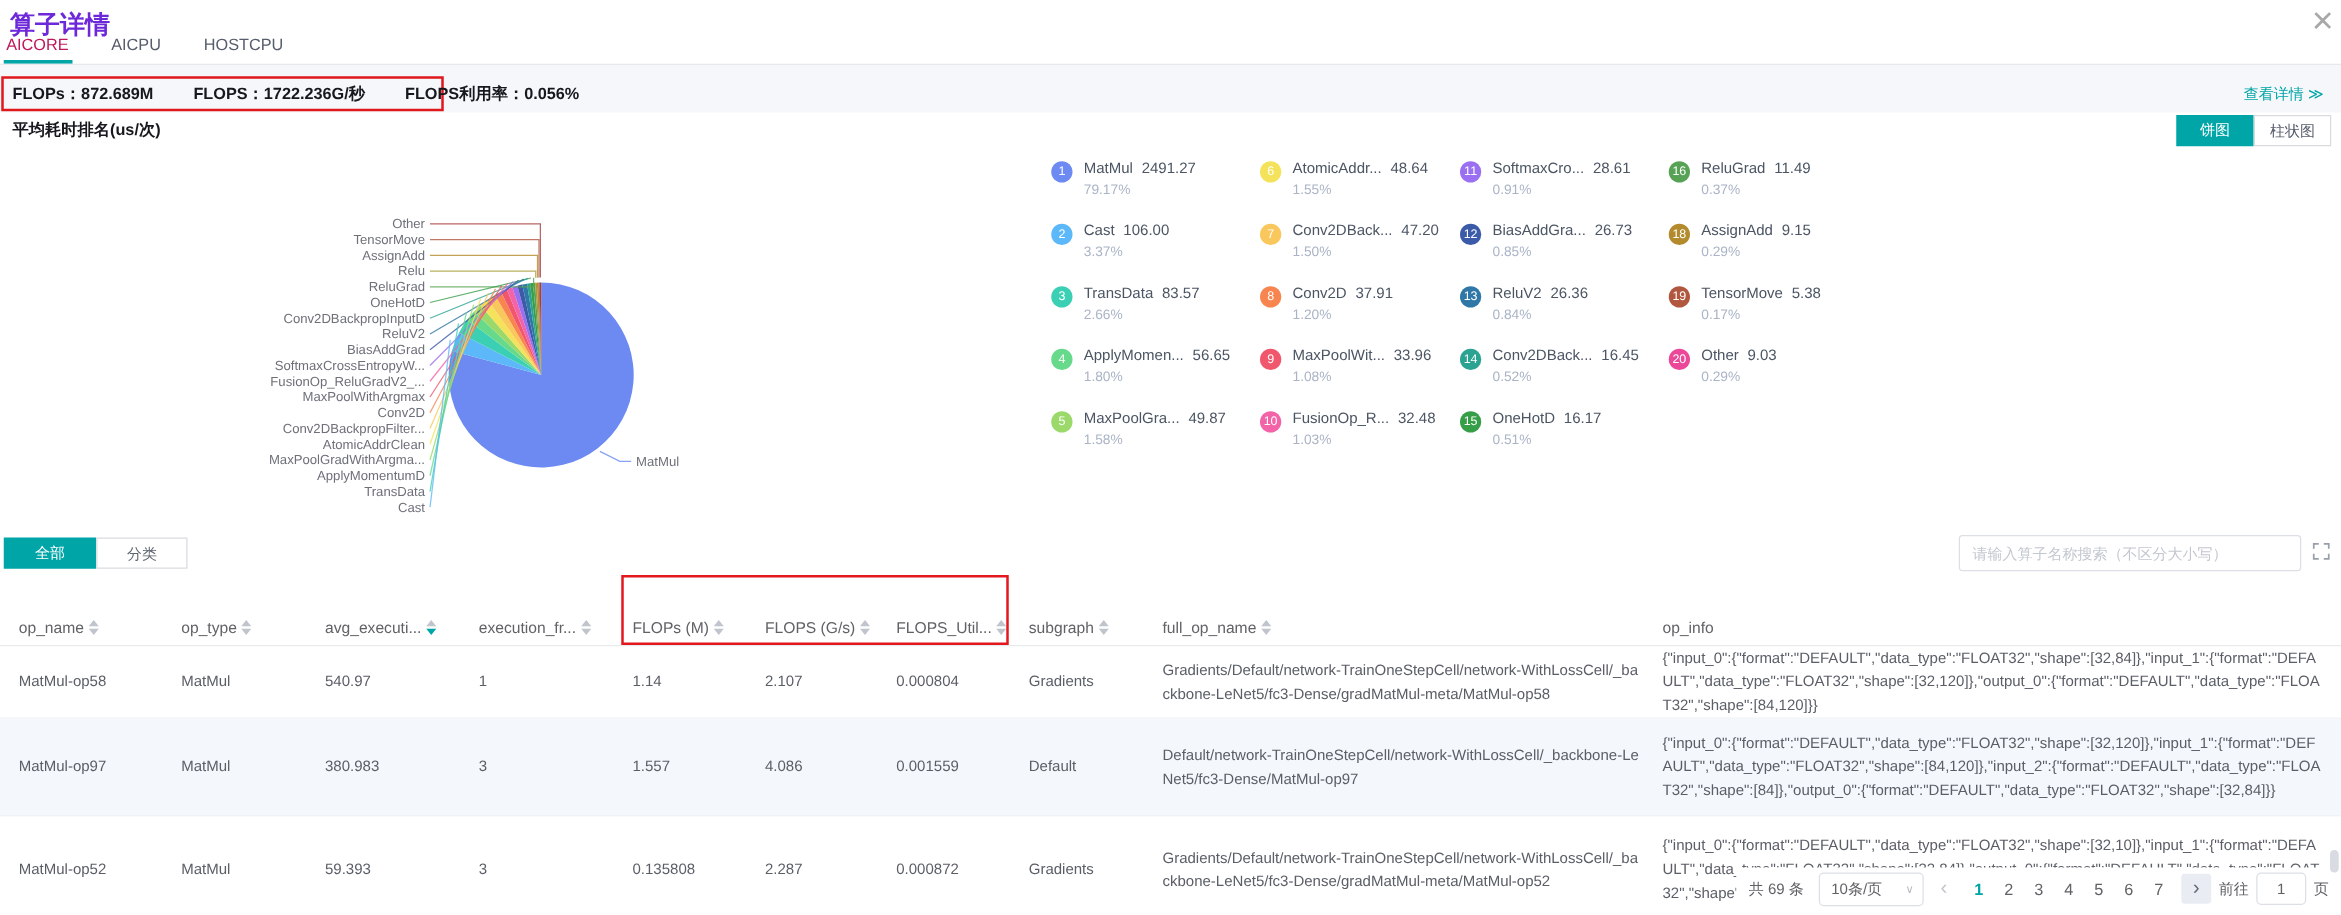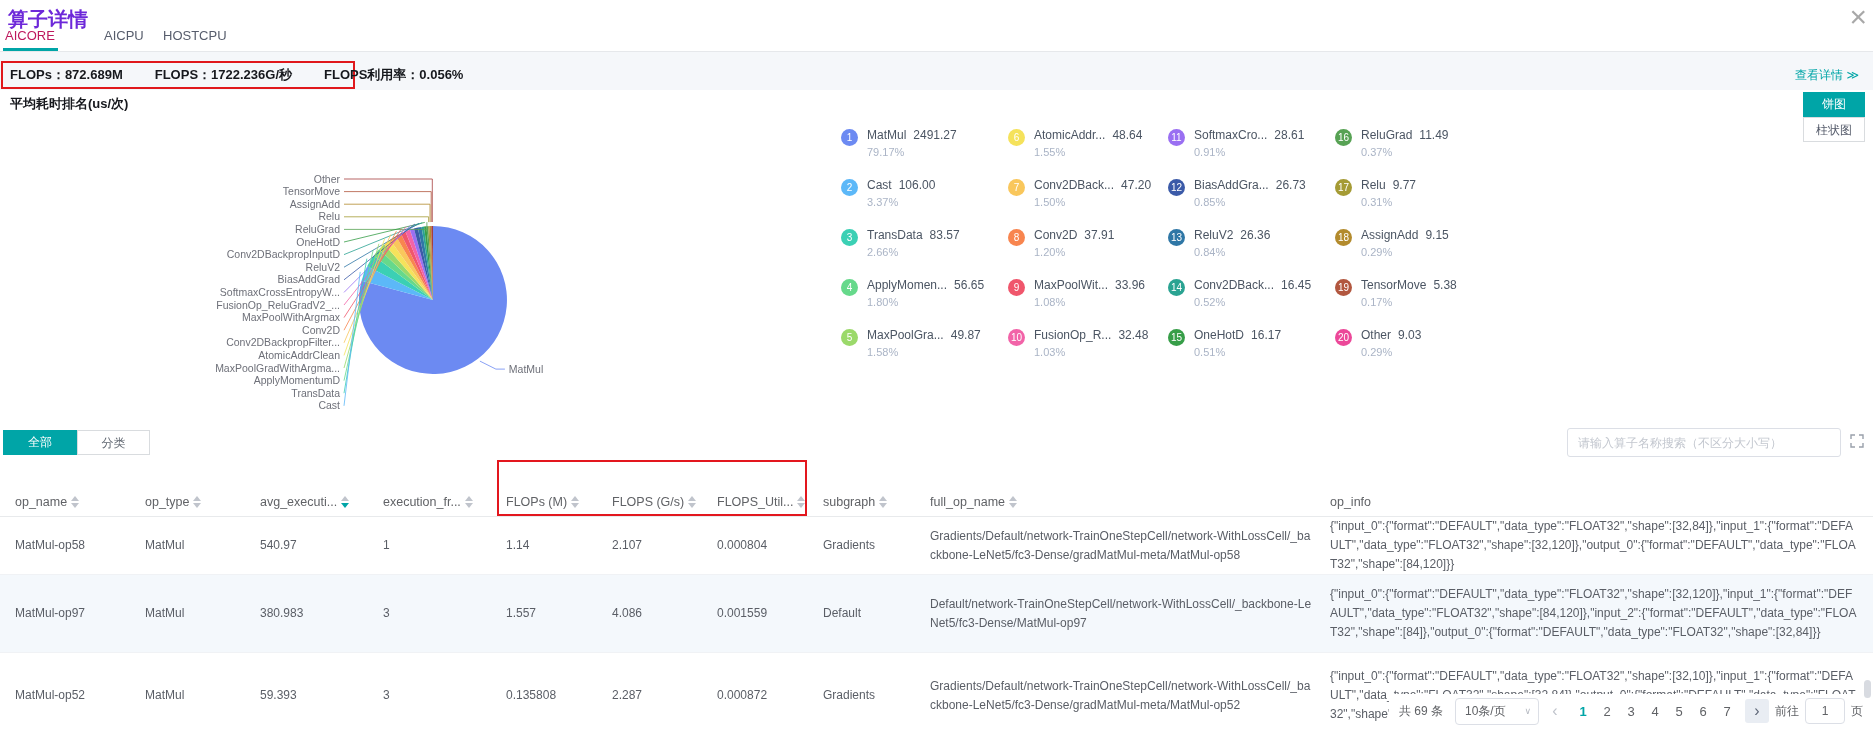--- a/index.html
+++ b/index.html
@@ -16,21 +16,21 @@
   .tab.active{color:#be185d;}
   .tab-underline{left:3px;top:48px;width:55px;height:3px;background:#00a5a7;}
   .tabbar-border{left:0;top:51px;width:1873px;height:1px;background:#e6e8eb;}
   
   .flops-bar{left:0;top:52px;width:1873px;height:38px;background:#f5f7fa;}
   .flops-box{left:1px;top:61px;width:354px;height:28px;border:2px solid #e0181c;display:flex;align-items:center;gap:32px;padding-left:7px;box-sizing:border-box;background:transparent;z-index:4;}
   .flops-box span{font-size:13px;font-weight:bold;color:#16181d;white-space:nowrap;}
   .detail-link{right:14px;top:67px;font-size:12px;color:#00a5a7;cursor:pointer;}
   
   .section-title{left:10px;top:95px;font-size:13px;font-weight:bold;color:#16181d;}
-  .chart-toggle{right:8px;top:92px;display:flex;flex-direction:column;}
+  .chart-toggle{right:8px;top:92px;display:flex;}
   .chart-toggle .tg{width:62px;height:25px;line-height:25px;text-align:center;font-size:12px;cursor:pointer;box-sizing:border-box;}
   .tg-pie{background:#00a5a7;color:#fff;}
   .tg-bar{background:#fff;color:#575d6c;border:1px solid #d9dcdf;}
   #pie-svg{left:0;top:100px;width:780px;height:330px;}
   #pie-svg text{font-size:10.5px;fill:#6e7079;}
   
   #legend{left:841px;top:125px;display:grid;grid-template-columns:167px 160px 167px 175px;grid-template-rows:repeat(5,50px);grid-auto-flow:column;}
   .lg-item{display:flex;align-items:flex-start;}
   .lg-badge{width:17px;height:17px;border-radius:50%;color:#fff;font-size:10px;line-height:17px;text-align:center;margin:4px 9px 0 0;flex:none;}
   .lg-name{font-size:12px;color:#4b5563;white-space:nowrap;padding-top:6px;}
@@ -69,21 +69,21 @@
   .pg-input{width:40px;height:26px;border:1px solid #dcdfe6;border-radius:4px;text-align:center;font-size:12px;color:#606266;box-sizing:border-box;font-family:inherit;}
   .scroll-thumb{right:2px;top:680px;width:7px;height:18px;background:#d8dbe1;border-radius:4px;}
 </style>
 </head>
 <body>
 
 <div class="abs dialog-title">算子详情</div>
 <div class="abs close-x">×</div>
 
 <span class="abs tab active" style="left:5px">AICORE</span>
-<span class="abs tab" style="left:104px">AICPU</span>
+<span class="abs tab" style="left:89px">AICPU</span>
 <span class="abs tab" style="left:163px">HOSTCPU</span>
 <div class="abs tab-underline"></div>
 <div class="abs tabbar-border"></div>
 
 <div class="abs flops-bar"></div>
 <div class="abs flops-box">
   <span>FLOPs：872.689M</span>
   <span>FLOPS：1722.236G/秒</span>
   <span>FLOPS利用率：0.056%</span>
 </div>
@@ -215,24 +215,20 @@
     </div>
     <div class="lg-item">
       <span class="lg-badge" style="background:#379e48">15</span>
       <span><span class="lg-name">OneHotD<b>16.17</b></span><div class="lg-pct">0.51%</div></span>
     </div>
     <div class="lg-item">
       <span class="lg-badge" style="background:#57a254">16</span>
       <span><span class="lg-name">ReluGrad<b>11.49</b></span><div class="lg-pct">0.37%</div></span>
     </div>
     <div class="lg-item">
-      <span class="lg-badge" style="background:#a59b35">17</span>
-      <span><span class="lg-name">Relu<b>9.77</b></span><div class="lg-pct">0.31%</div></span>
-    </div>
-    <div class="lg-item">
       <span class="lg-badge" style="background:#b38b2d">18</span>
       <span><span class="lg-name">AssignAdd<b>9.15</b></span><div class="lg-pct">0.29%</div></span>
     </div>
     <div class="lg-item">
       <span class="lg-badge" style="background:#b2573f">19</span>
       <span><span class="lg-name">TensorMove<b>5.38</b></span><div class="lg-pct">0.17%</div></span>
     </div>
     <div class="lg-item">
       <span class="lg-badge" style="background:#ec4899">20</span>
       <span><span class="lg-name">Other<b>9.03</b></span><div class="lg-pct">0.29%</div></span>

